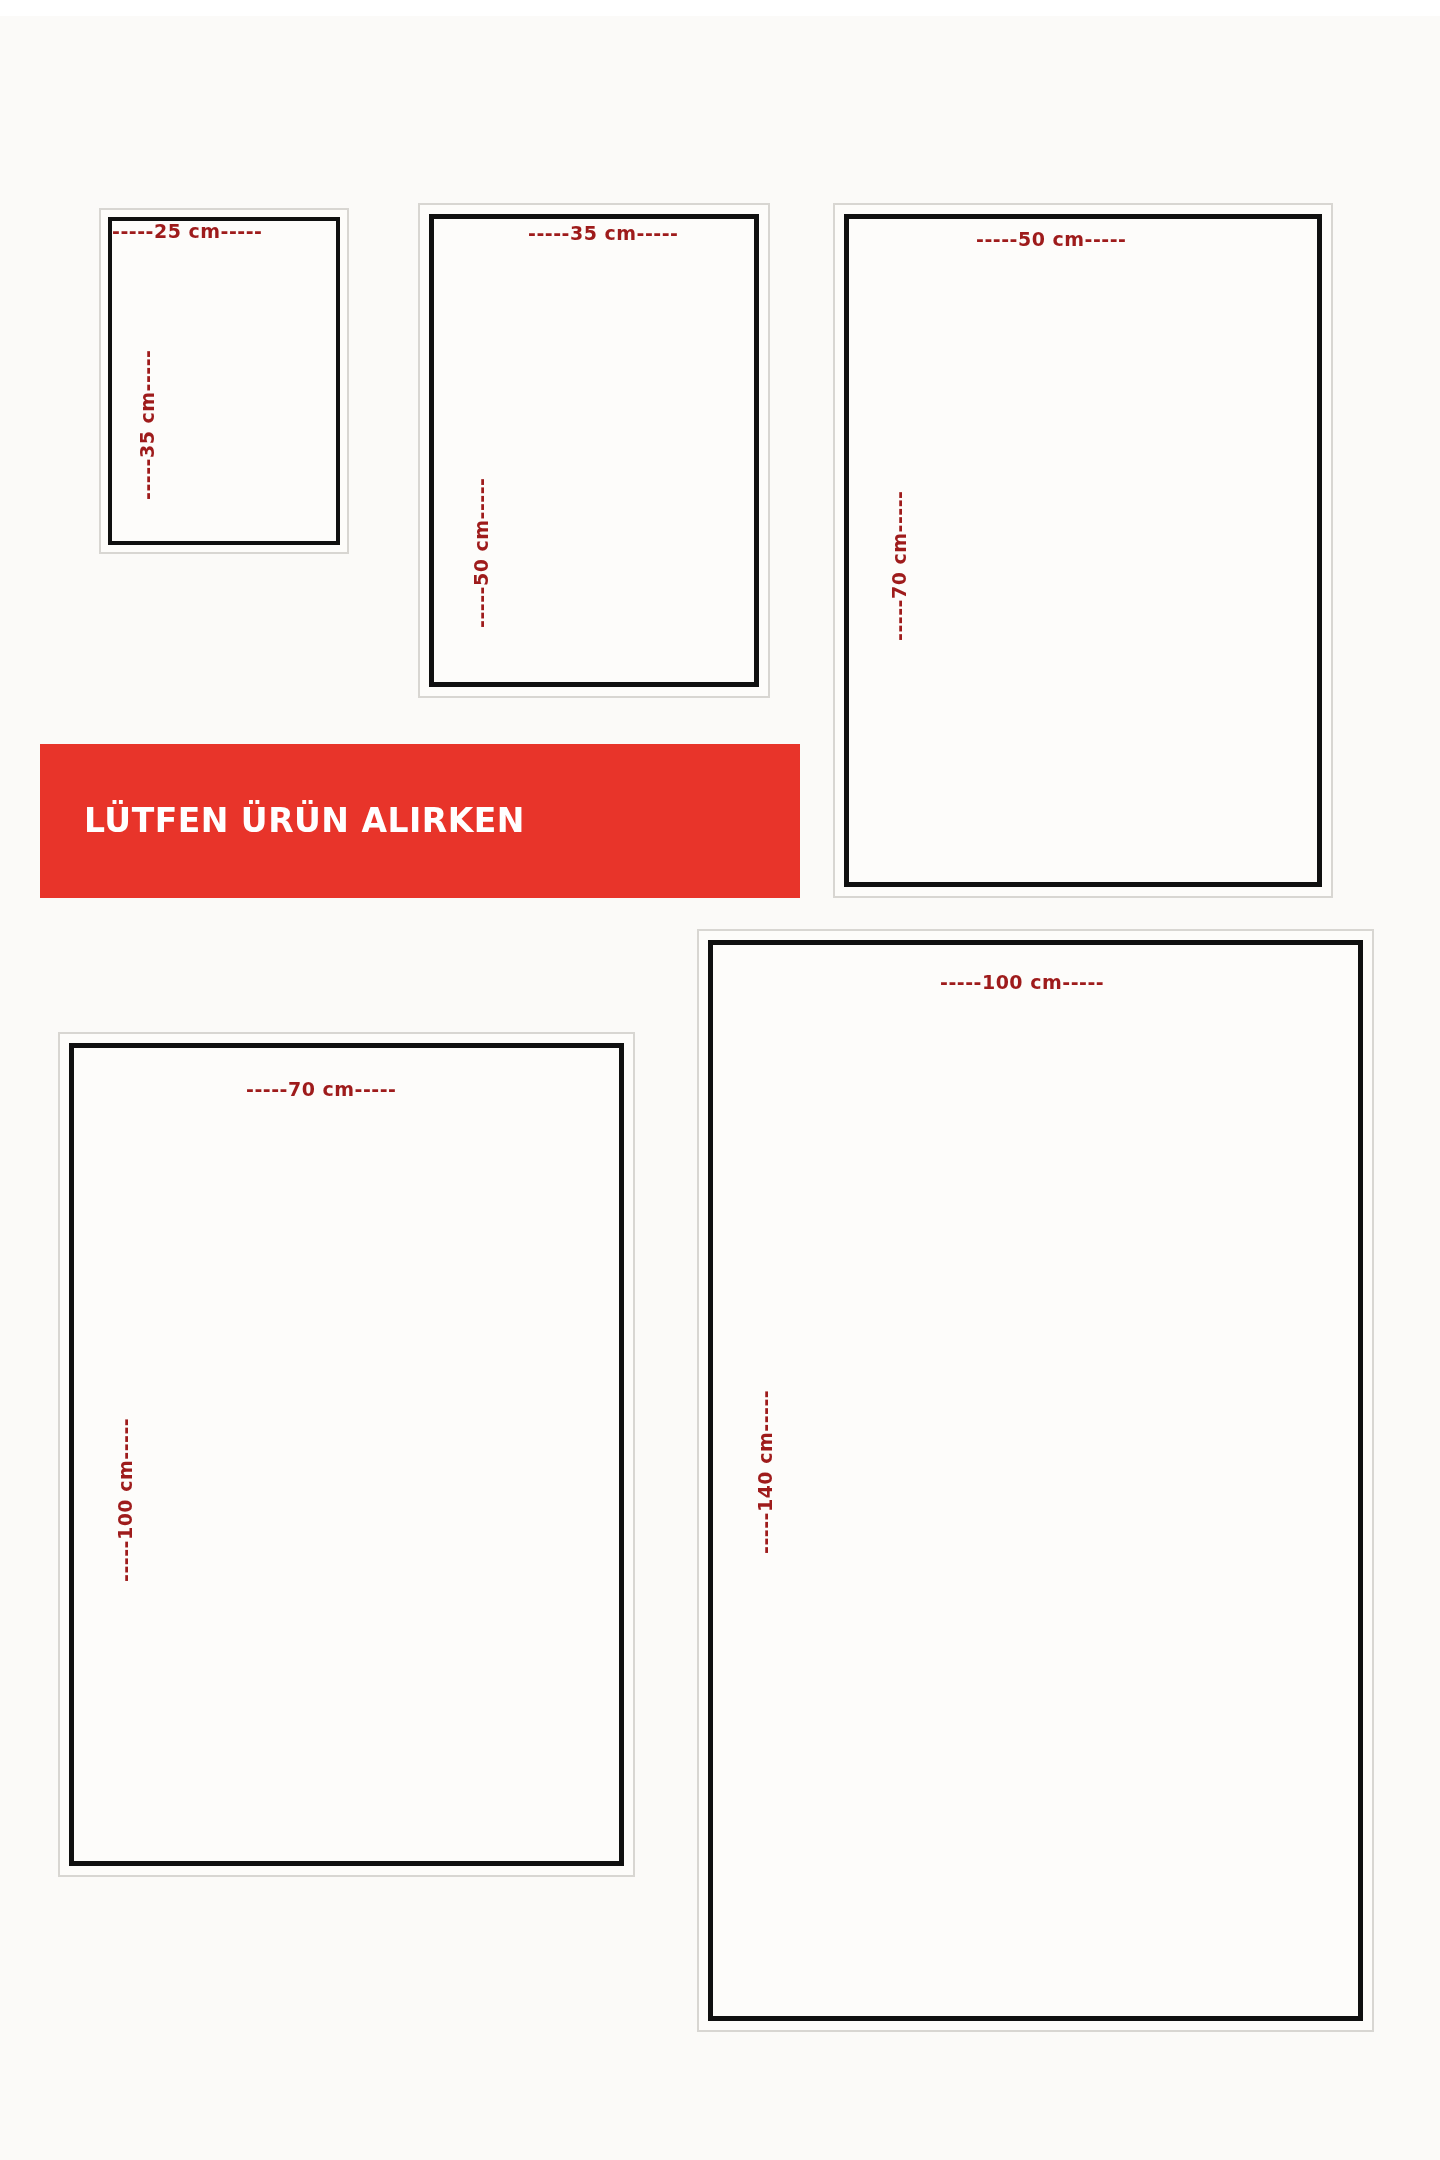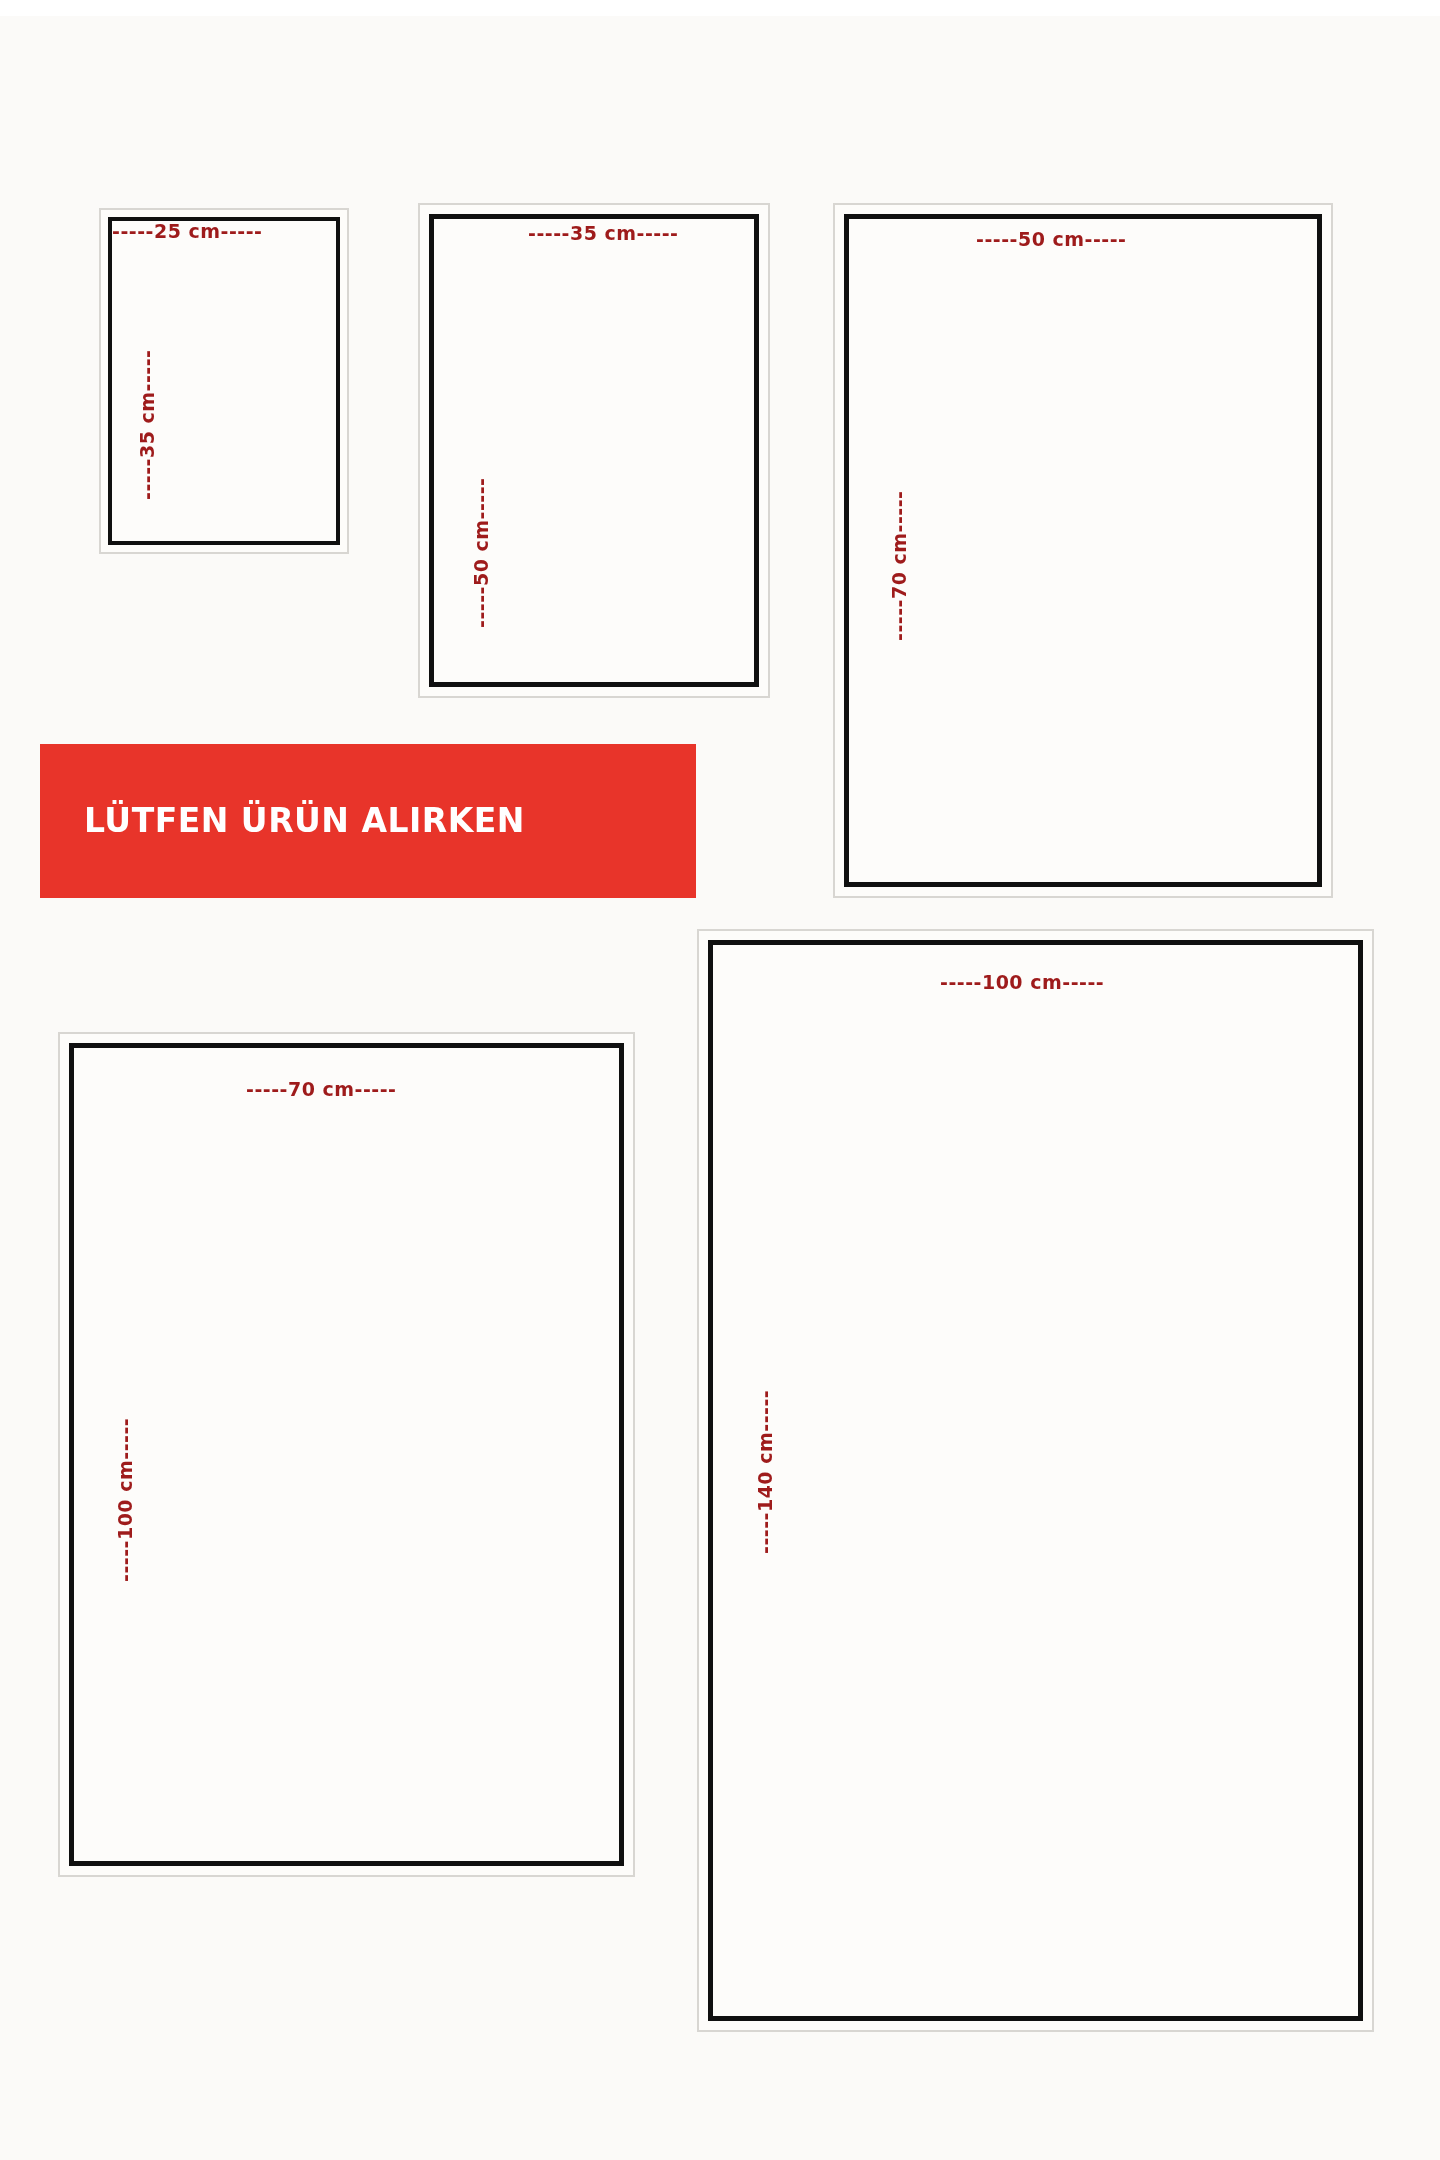--- a/index.html
+++ b/index.html
@@ -94,21 +94,21 @@
   </div>
   <div class="dim" style="left:528px; top:206px;">-----35 cm-----</div>
   <div class="dim vertical" style="left:470px; top:612px;">-----50 cm-----</div>
 
   <div class="frame" style="left:833px; top:187px; width:500px; height:695px;">
     <div class="inner"></div>
   </div>
   <div class="dim" style="left:976px; top:212px;">-----50 cm-----</div>
   <div class="dim vertical" style="left:888px; top:625px;">-----70 cm-----</div>
 
-  <div id="warning-banner" style="left:40px; top:728px; width:656px; height:154px;padding-left:44px;">
+  <div id="warning-banner" style="left:40px; top:728px; width:760px; height:154px;padding-left:44px;">
     <div class="line">LÜTFEN ÜRÜN ALIRKEN</div>
   </div>
 
   <div class="frame" style="left:58px; top:1016px; width:577px; height:845px;">
     <div class="inner"></div>
   </div>
   <div class="dim" style="left:246px; top:1062px;">-----70 cm-----</div>
   <div class="dim vertical" style="left:114px; top:1566px;">-----100 cm-----</div>
 
   <div class="frame" style="left:697px; top:913px; width:677px; height:1103px;">

